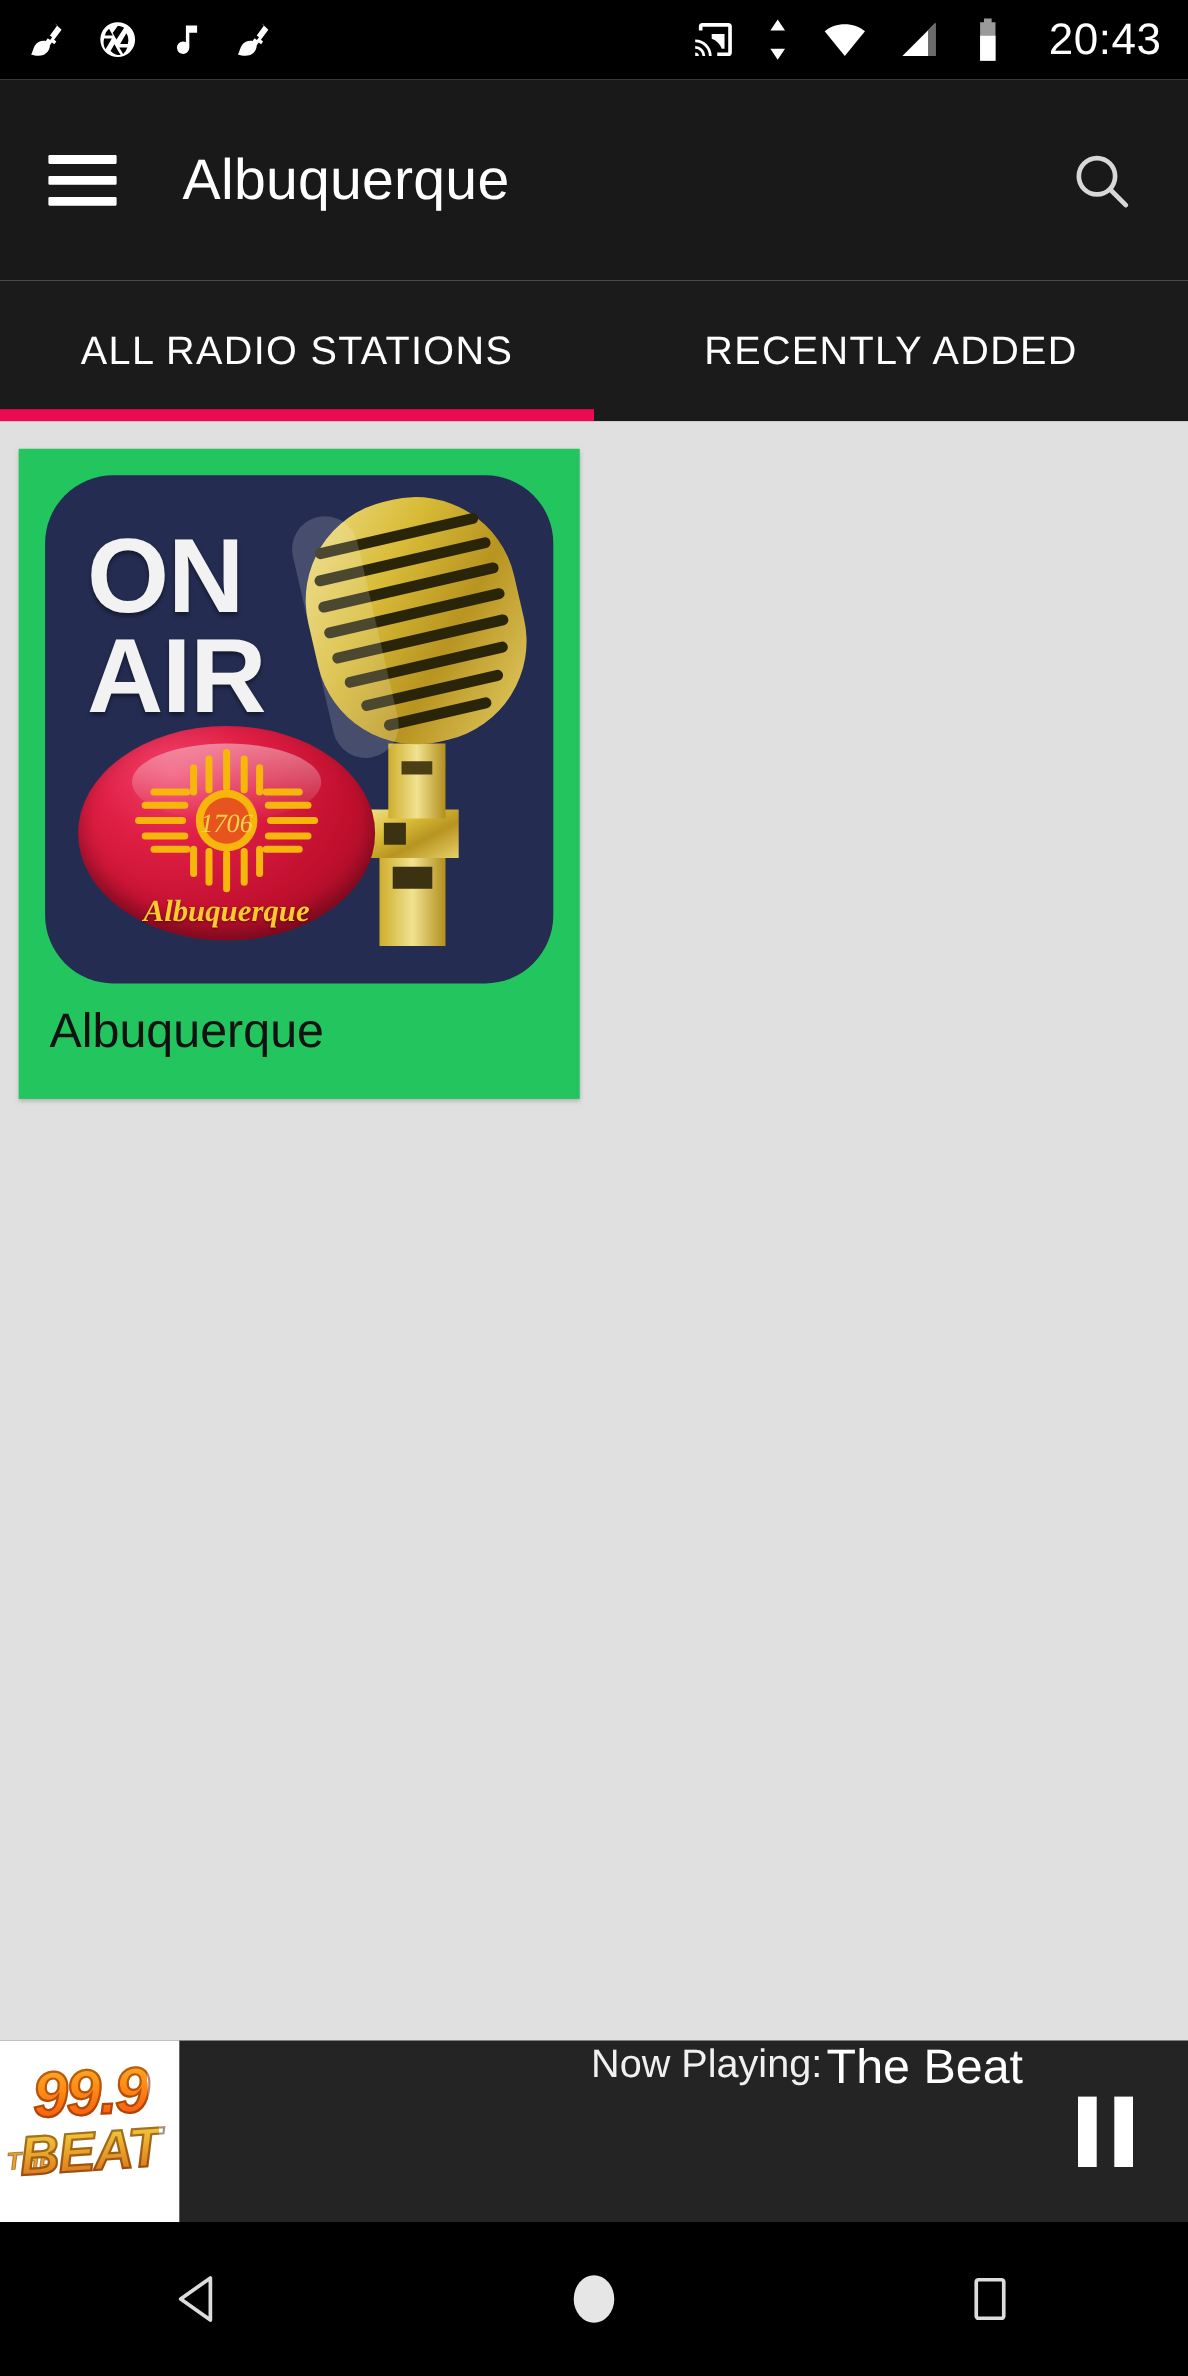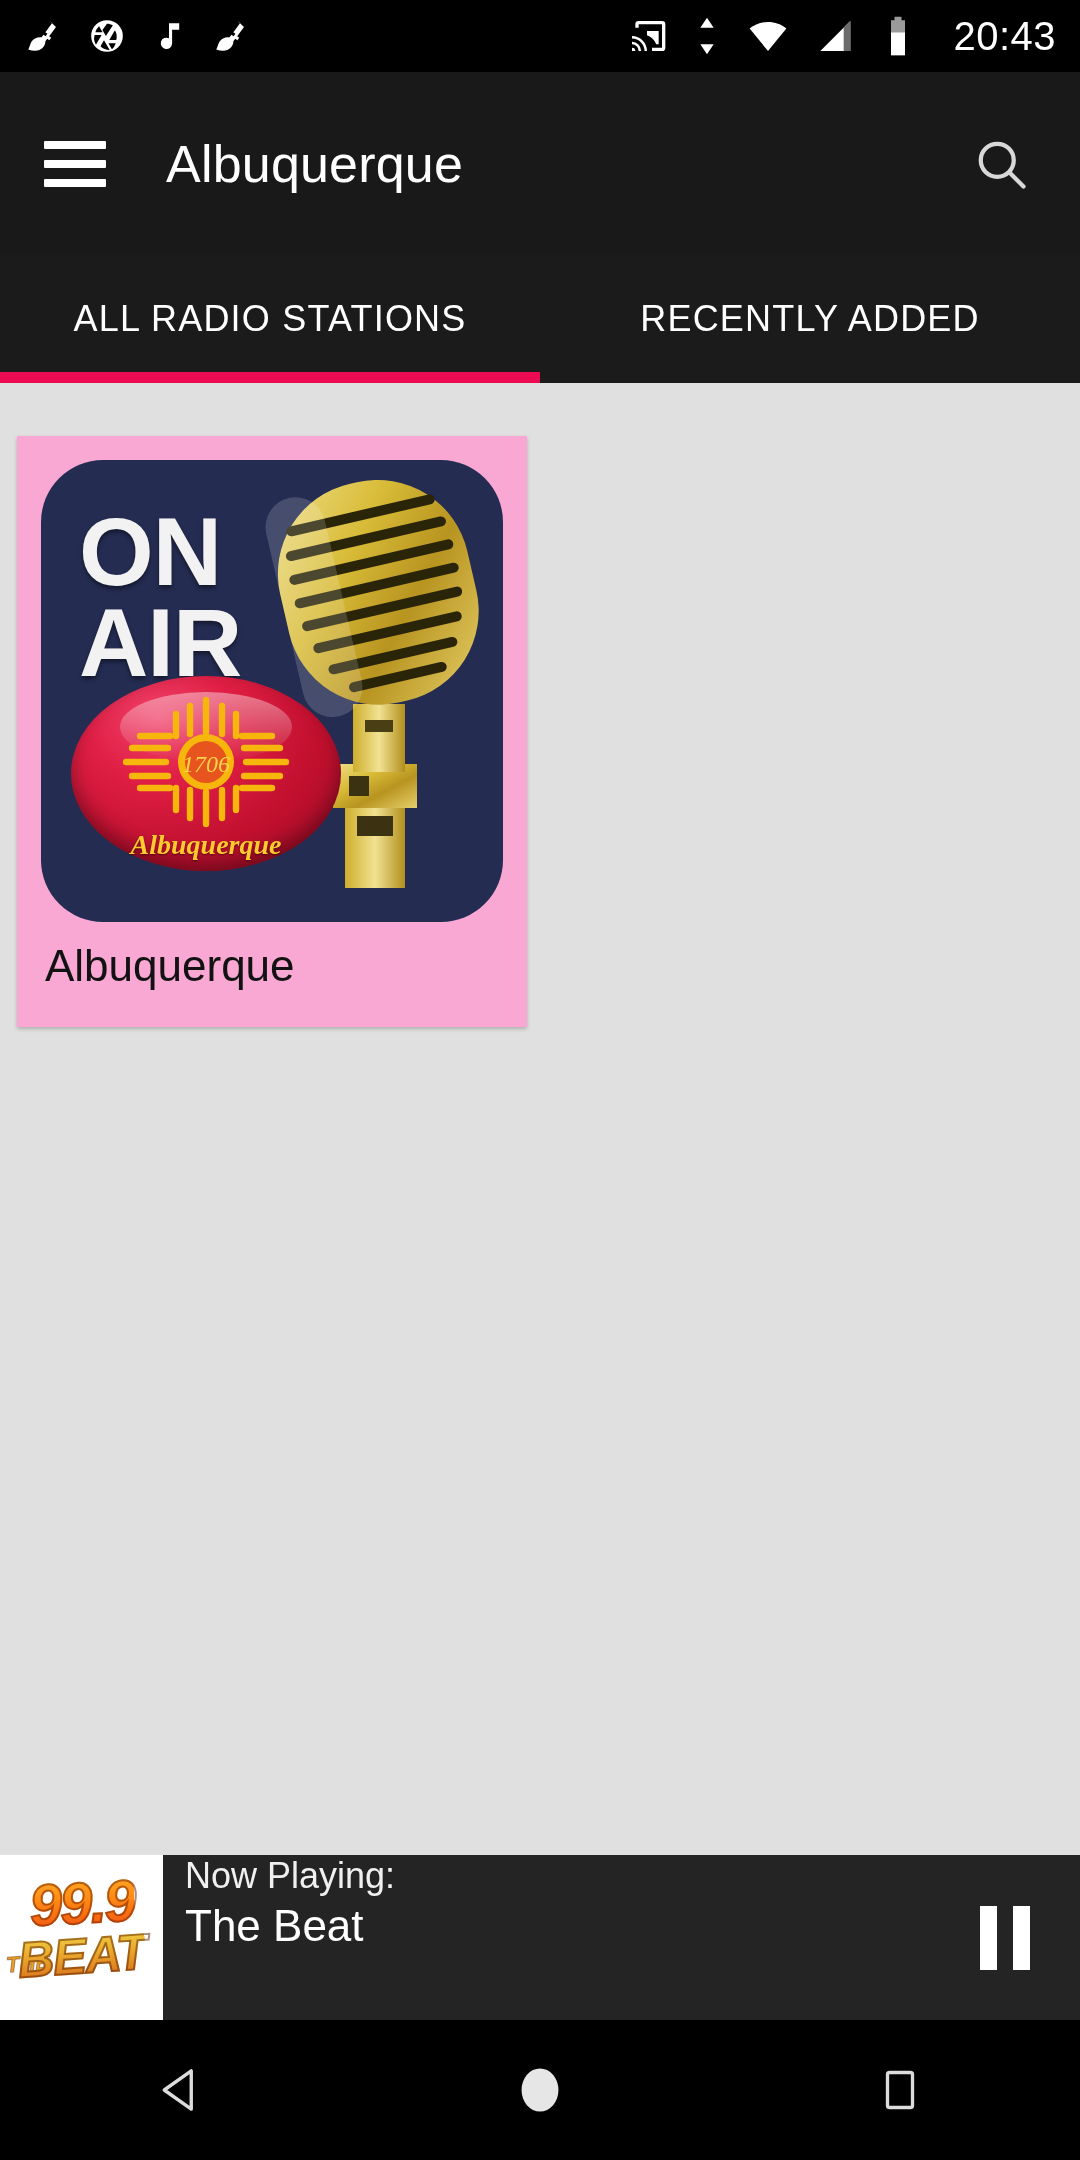--- a/index.html
+++ b/index.html
@@ -65,39 +65,38 @@
     height:11px; background:var(--accent,#ec0b53);
   }
 
   
   .content {
     position:absolute; top:383px; left:0; width:1080px; height:1472px;
     background:#e0e0e0;
   }
   .card {
     position:absolute; left:17px; top:25px;
-    width:510px; background:#f9a8d4;
+    width:510px; background:#22c55e;
     box-shadow:0 2px 4px rgba(0,0,0,0.22);
-    margin-top:28px;
   }
   .card-thumb-wrap { padding:24px 24px 10px 24px; }
   .card-thumb {
     width:462px; height:462px; border-radius:62px;
     background:#242c52; position:relative; overflow:hidden;
   }
   .onair {
     position:absolute; left:38px; top:46px;
     color:#f2f2f2; font-weight:bold; line-height:0.95;
     font-size:96px; letter-spacing:-1px;
     font-family:"Liberation Sans", sans-serif;
     text-shadow:0 3px 4px rgba(0,0,0,0.45);
   }
   .onair .l2 { display:block; }
   .zia-ellipse {
-    position:absolute; left:30px; top:216px; width:270px; height:195px;
+    position:absolute; left:30px; top:228px; width:270px; height:195px;
     border-radius:50%;
     background:radial-gradient(ellipse at 32% 22%, #f0426a 0%, #e01f45 28%, #c2102f 62%, #9d0c24 100%);
     box-shadow:inset 0 -10px 18px rgba(0,0,0,0.35);
   }
   .zia-gloss {
     position:absolute; left:18%; top:8%; width:64%; height:36%;
     border-radius:50%;
     background:linear-gradient(180deg, rgba(255,255,255,0.42), rgba(255,255,255,0));
   }
   .zia-sun { position:absolute; left:50%; top:44%; transform:translate(-50%,-50%); }
@@ -140,22 +139,22 @@
     -webkit-text-stroke:2px rgba(90,30,0,0.5);
     white-space:nowrap; letter-spacing:-1px;
   }
   .logo-the {
     position:absolute; left:6px; top:96px; transform:rotate(-4deg);
     font-size:22px; font-weight:bold; font-style:italic; color:#e8a32a;
     -webkit-text-stroke:1px rgba(90,30,0,0.45);
     font-family:"Liberation Sans", sans-serif;
   }
   .player-text {
-    flex:1 1 auto; display:flex; flex-direction:column;
-    justify-content:flex-start; padding-left:22px; gap:4px;
+    flex:1 1 auto; display:flex; flex-direction:row;
+    justify-content:flex-end; padding-left:22px; gap:4px;
   }
   .np-label { color:#f0f0f0; font-size:36px; }
   .np-name  { color:#fff; font-size:44px; font-weight:normal; }
   .player-btn {
     flex:0 0 150px; display:flex; align-items:center; justify-content:center;
     cursor:pointer;
   }
   .pause { display:flex; gap:16px; }
   .pause i { display:block; width:17px; height:64px; background:#fff; }
 

